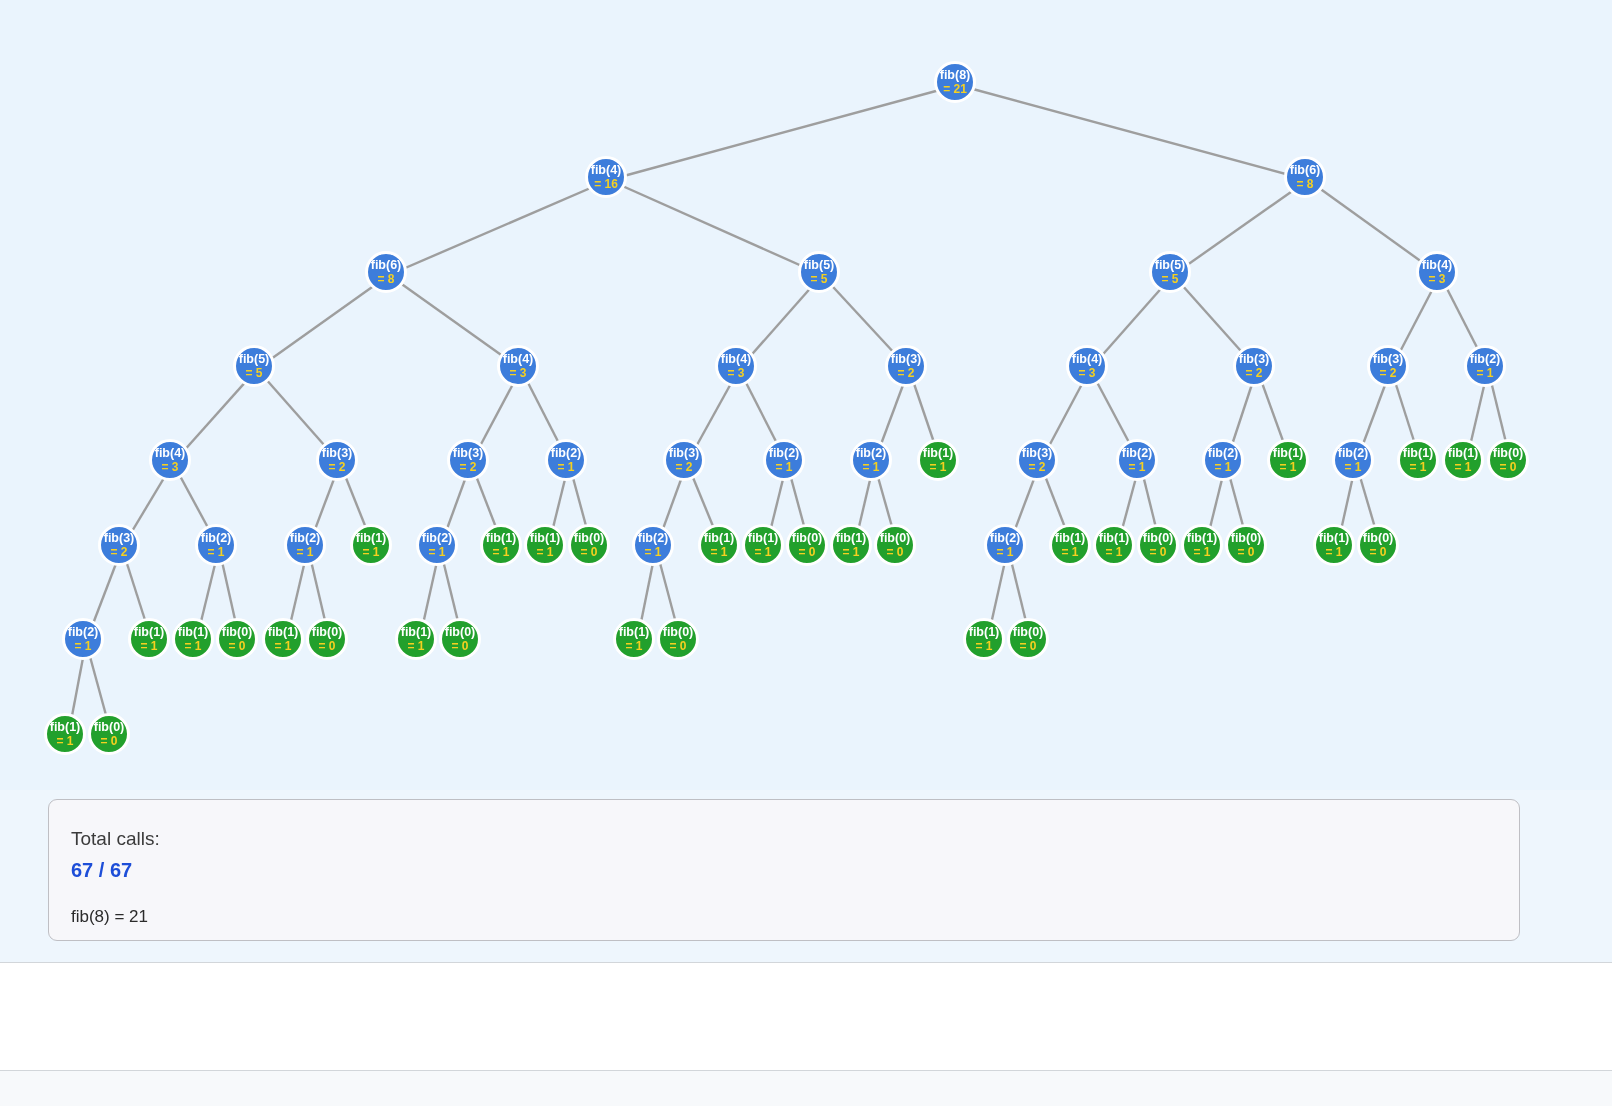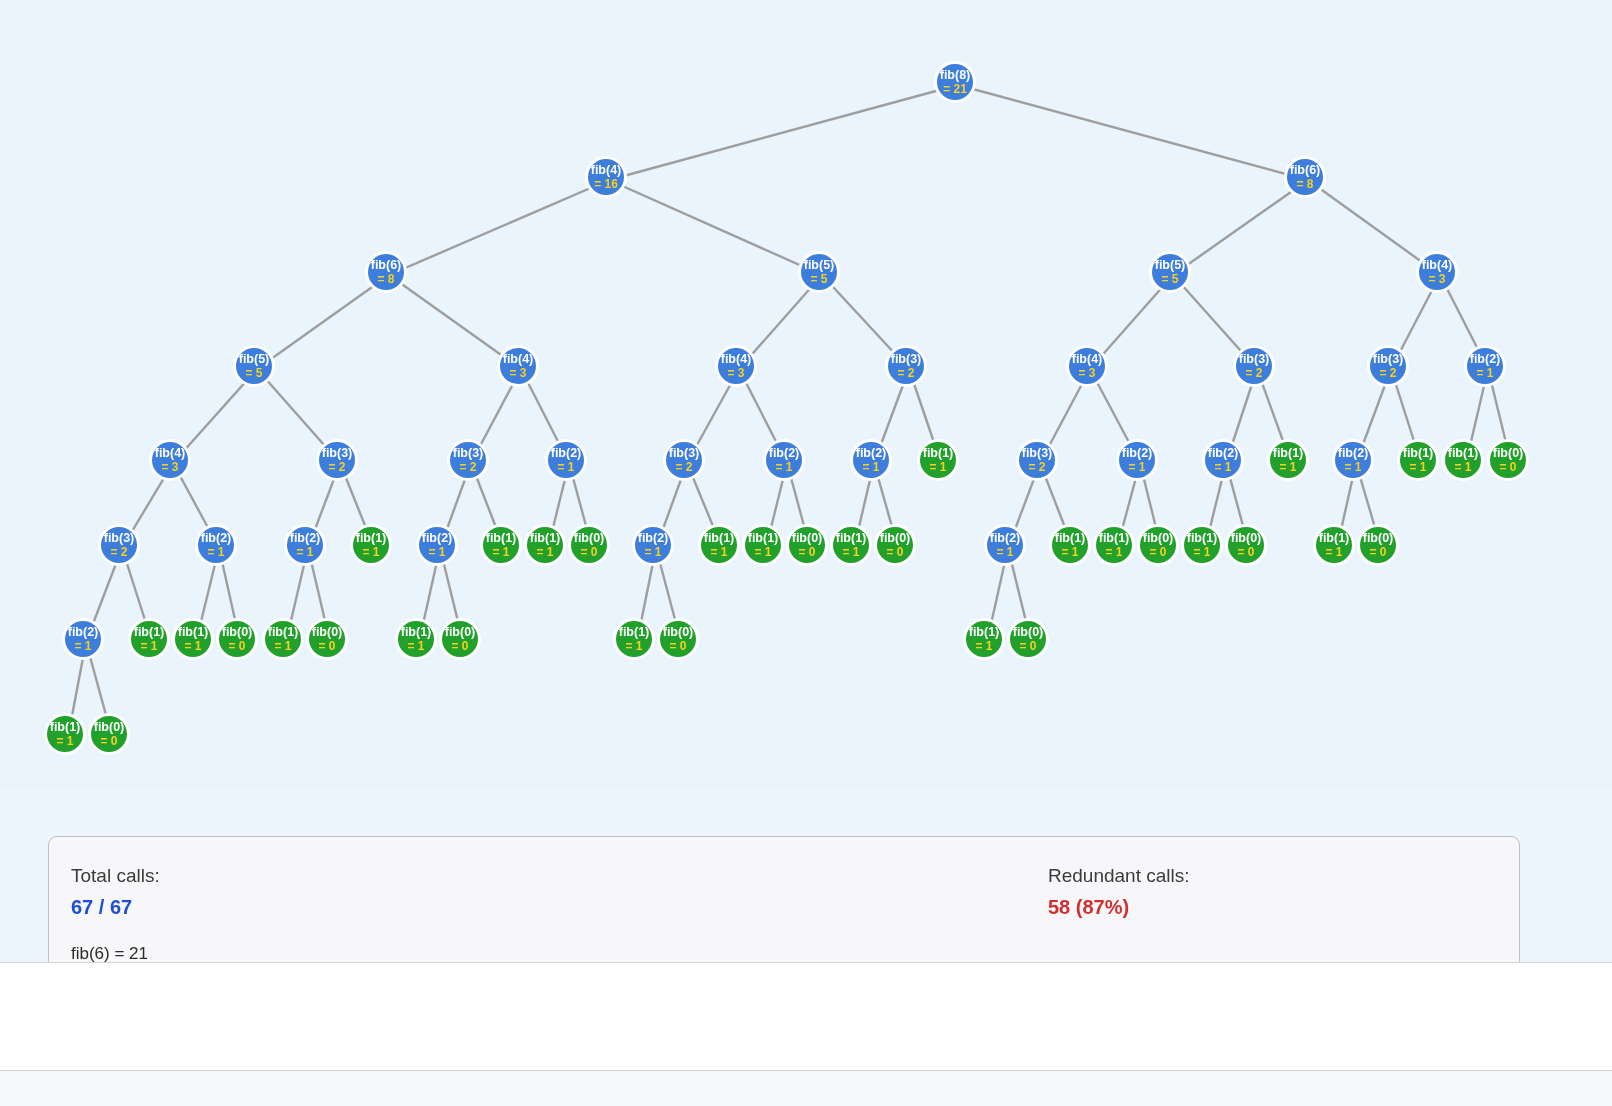--- a/index.html
+++ b/index.html
@@ -61,21 +61,20 @@
   .node.green { background: #22a02c; }
 
   
   #stats {
     position: absolute;
     left: 48px; top: 799px;
     width: 1472px; height: 142px;
     background: #f7f7fa;
     border: 1px solid #bfbfc4;
     border-radius: 9px;
-    margin-top: 37px;
   }
   .stat-col { position: absolute; top: 28px; }
   #col-total { left: 22px; }
   #col-unique { left: 514px; }
   #col-redundant { left: 999px; }
   .stat-label {
     font-size: 19px;
     color: #3b3b3b;
     margin-bottom: 9px;
     white-space: nowrap;
@@ -480,25 +479,21 @@
         <span class="nlabel">fib(0)</span>
         <span class="nval">= 0</span>
       </div>
     </div>
 
   <div id="stats">
     <div class="stat-col" id="col-total">
       <div class="stat-label">Total calls:</div>
       <div class="stat-value" id="val-total">67 / 67</div>
     </div>
-    <div class="stat-col" id="col-redundant">
-      <div class="stat-label">Redundant calls:</div>
-      <div class="stat-value" id="val-redundant">58 (87%)</div>
-    </div>
-    <div id="result-line">fib(6) = 21</div>
+    <div id="result-line">fib(8) = 21</div>
   </div>
 
   <div id="divider-top"></div>
   <div id="controls">
     
     
 
     
     
     

